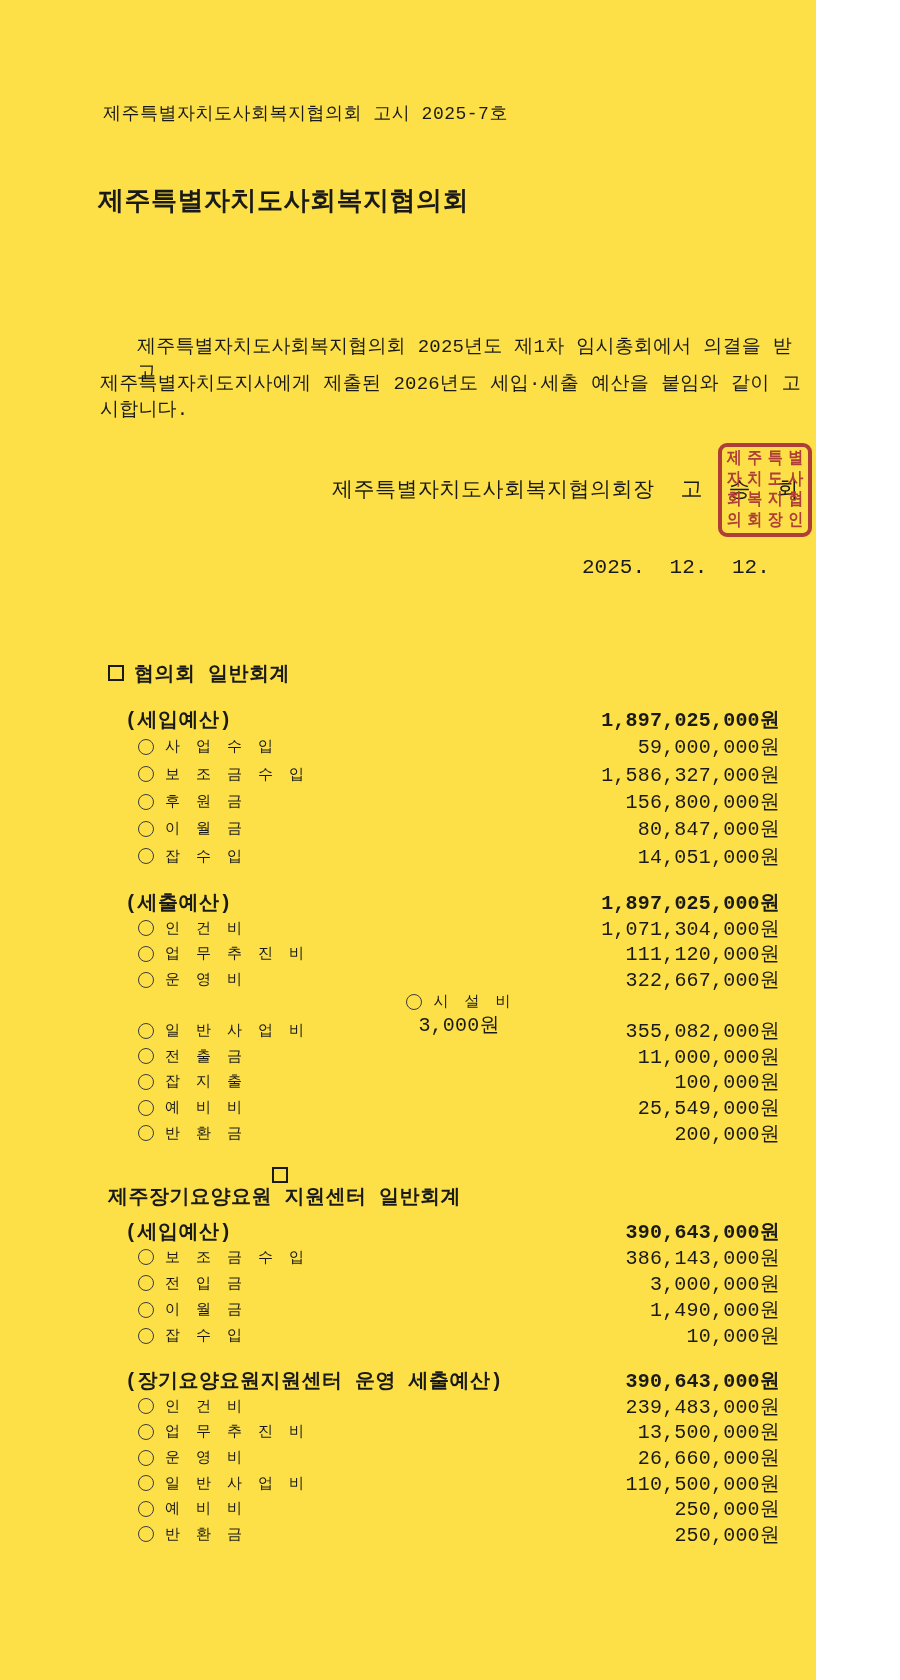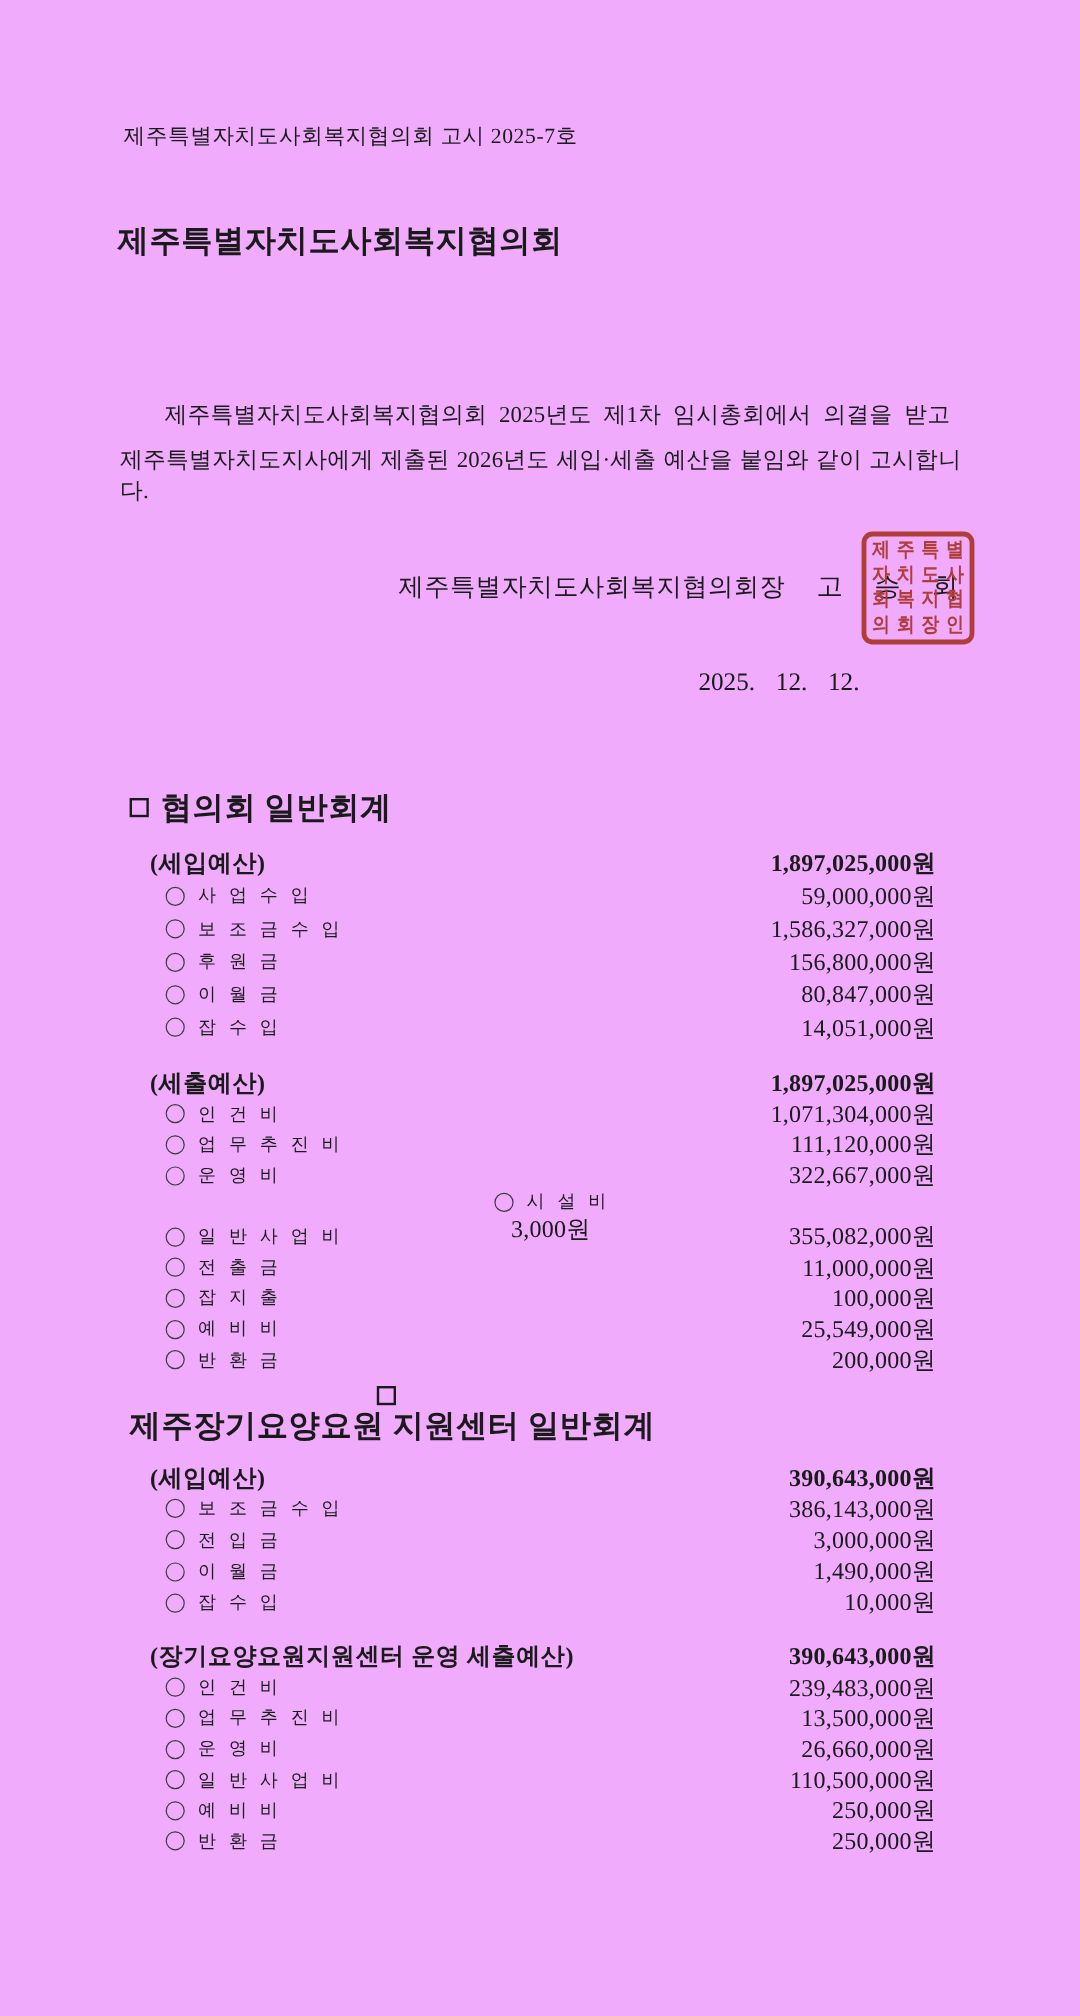--- a/index.html
+++ b/index.html
@@ -1,34 +1,34 @@
 <!DOCTYPE html>
 <html><head>
 <meta charset="utf-8">
 <style>
   html,body{margin:0;padding:0;background:#ffffff;}
-  .page{position:relative;width:900px;height:1680px;background:#f0abfc;
-        font-family:Liberation Serif, serif;color:#1a1a1a;overflow:hidden;}
+  .page{position:relative;width:816px;height:1680px;background:#fde047;
+        font-family:Liberation Mono, monospace;color:#1a1a1a;overflow:hidden;}
   .abs{position:absolute;}
   #notice-number{left:103px;top:101px;font-size:18px;letter-spacing:.5px;}
   #title-line1{left:98px;top:183px;font-size:26px;font-weight:700;letter-spacing:.5px;}
   #title-line2{left:257px;top:229px;font-size:26px;font-weight:700;letter-spacing:.5px;}
   .bodyline{font-size:19px;letter-spacing:.2px;white-space:nowrap;}
   #body-line1{left:137px;top:333px;width:655px;text-align:justify;text-align-last:justify;white-space:normal;}
   #body-line2{left:100px;top:370px;width:701px;text-align:justify;text-align-last:justify;white-space:normal;}
   #signature{left:332px;top:474px;font-size:21px;display:flex;align-items:baseline;gap:26px;z-index:1;white-space:nowrap;}
   #stamp{left:718px;top:443px;width:94px;height:94px;border:4px solid #ae3e37;border-radius:9px;
          display:grid;grid-template-columns:repeat(4,1fr);grid-template-rows:repeat(4,1fr);
          z-index:2;box-sizing:border-box;padding:2px;background:transparent;}
   .stamp-cell{display:flex;align-items:center;justify-content:center;color:#ae3e37;
               font-weight:700;font-size:15px;line-height:1;transform:scaleY(1.12);}
   #date{left:582px;top:556px;font-size:21px;word-spacing:12px;}
   #sections{left:108px;top:660px;width:672px;height:940px;}
   .sec-header{position:absolute;left:0;display:flex;align-items:center;height:26px;
-              font-size:26px;font-weight:700;letter-spacing:.5px;justify-content:center;}
+              font-size:20px;font-weight:700;letter-spacing:.5px;}
   .sq{width:16px;height:16px;border:2px solid #1a1a1a;margin-right:10px;flex:0 0 auto;box-sizing:border-box;}
   .block{position:absolute;left:0;right:0;}
   .row{display:flex;align-items:center;justify-content:space-between;}
   .row.sub{padding-left:17px;font-weight:700;}
   .sub-label{font-size:20px;letter-spacing:.5px;}
   .row.item{padding-left:30px;}
   .item-l{display:flex;align-items:center;}
   .circ{width:16px;height:16px;border:1.6px solid #3c3c3c;border-radius:50%;margin-right:11px;flex:0 0 auto;box-sizing:border-box;}
   .lbl{font-size:15px;word-spacing:5px;letter-spacing:1px;}
   .val{font-size:20px;letter-spacing:.2px;}

